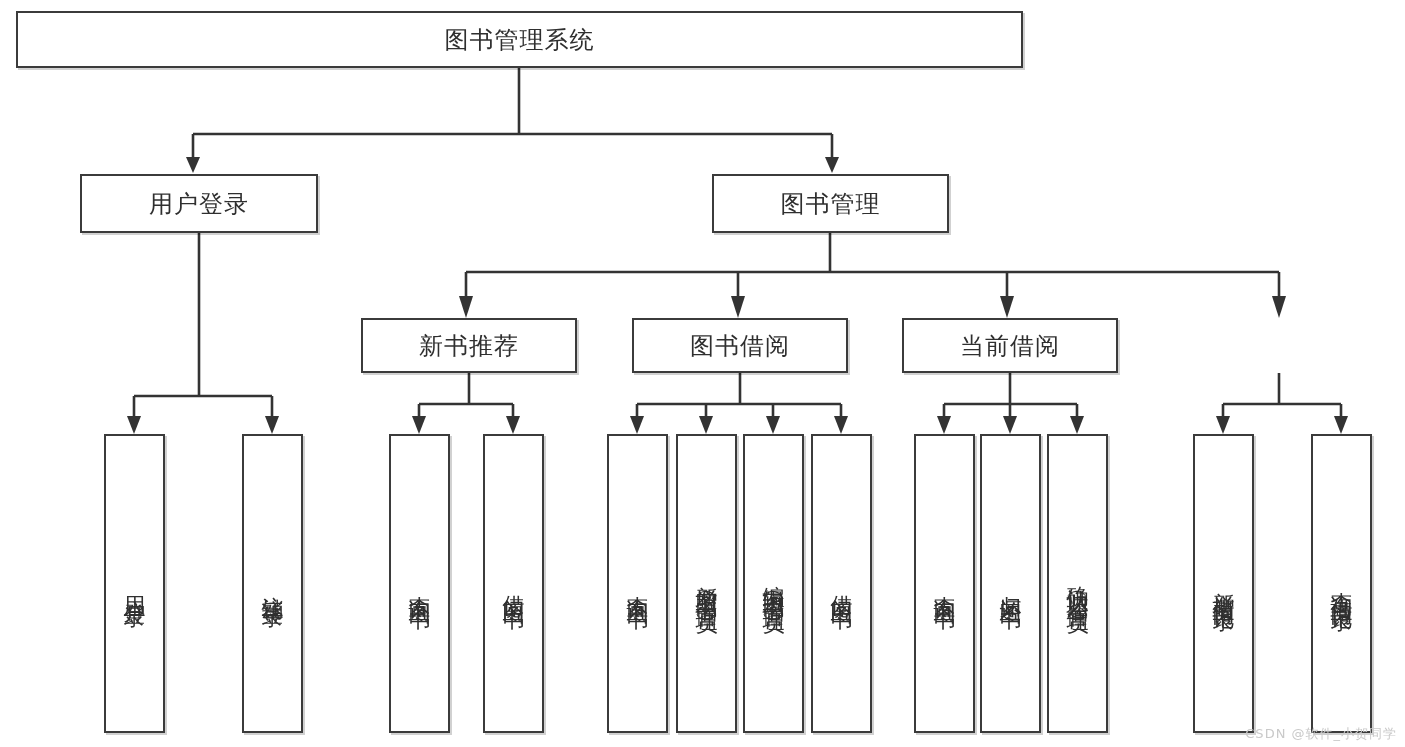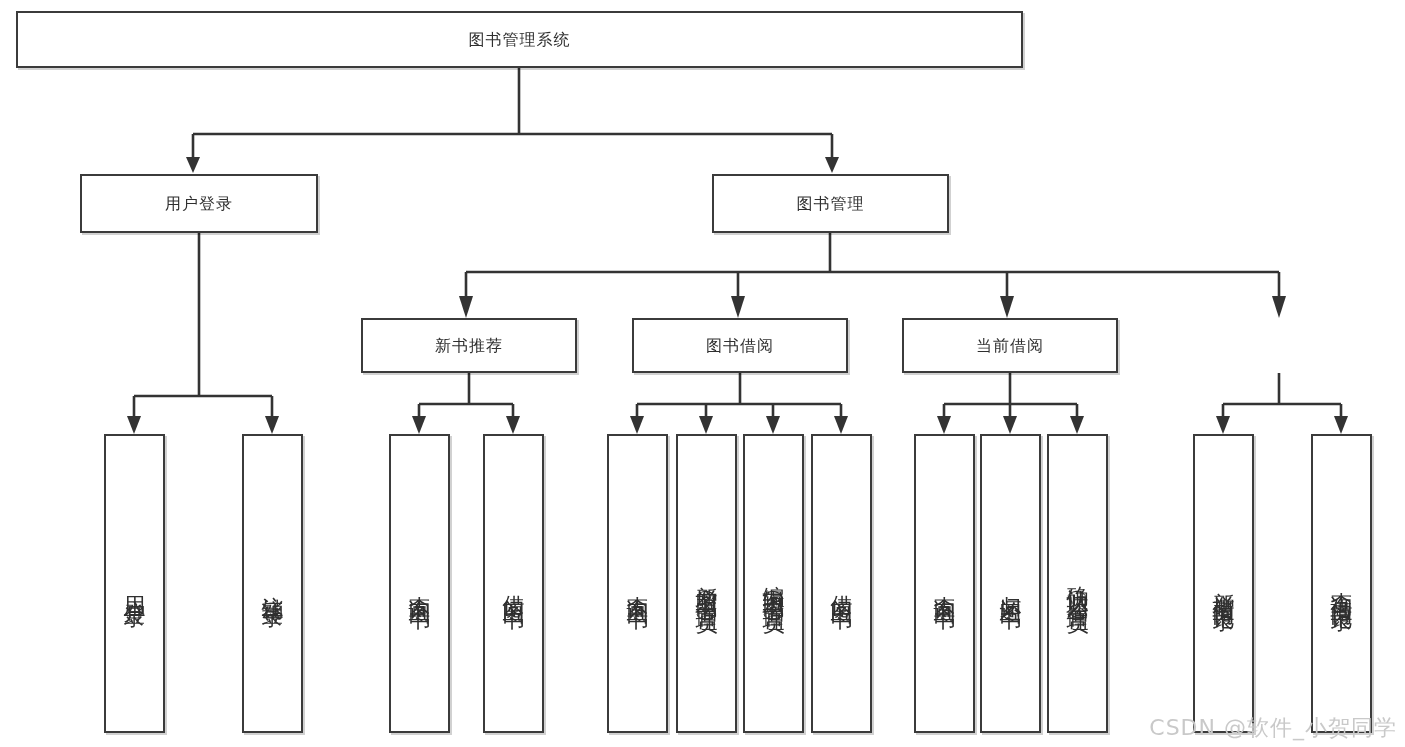--- a/index.html
+++ b/index.html
@@ -16,21 +16,21 @@
     box-sizing:border-box;
     border:2px solid #3b3b3b;
     background:#ffffff;
     box-shadow:2px 2px 0 rgba(0,0,0,0.18);
     display:flex;
     align-items:center;
     justify-content:center;
     color:#2b2b2b;
   }
   .node .lbl{
-    font-size:16px;
+    font-size:24px;
     line-height:1.25;
     letter-spacing:1px;
     white-space:nowrap;
     color:#2f2f2f;
   }
   .node.vert{
     align-items:center;
     justify-content:center;
     padding-top:4px;
   }
@@ -42,21 +42,21 @@
     line-height:1.1;
     white-space:nowrap;
     max-height:285px;
   }
   svg#wires{position:absolute;left:0;top:0;width:1405px;height:747px;pointer-events:none;}
   svg#wires line, svg#wires path{stroke:#333333;stroke-width:2.6;fill:none;}
   .watermark{
     position:absolute;
     right:8px;
     bottom:4px;
-    font-size:22px;
+    font-size:13px;
     color:#c9c9c9;
     letter-spacing:1px;
     white-space:nowrap;
   }
 </style>
 </head>
 <body>
 
 <div id="canvas">
 

